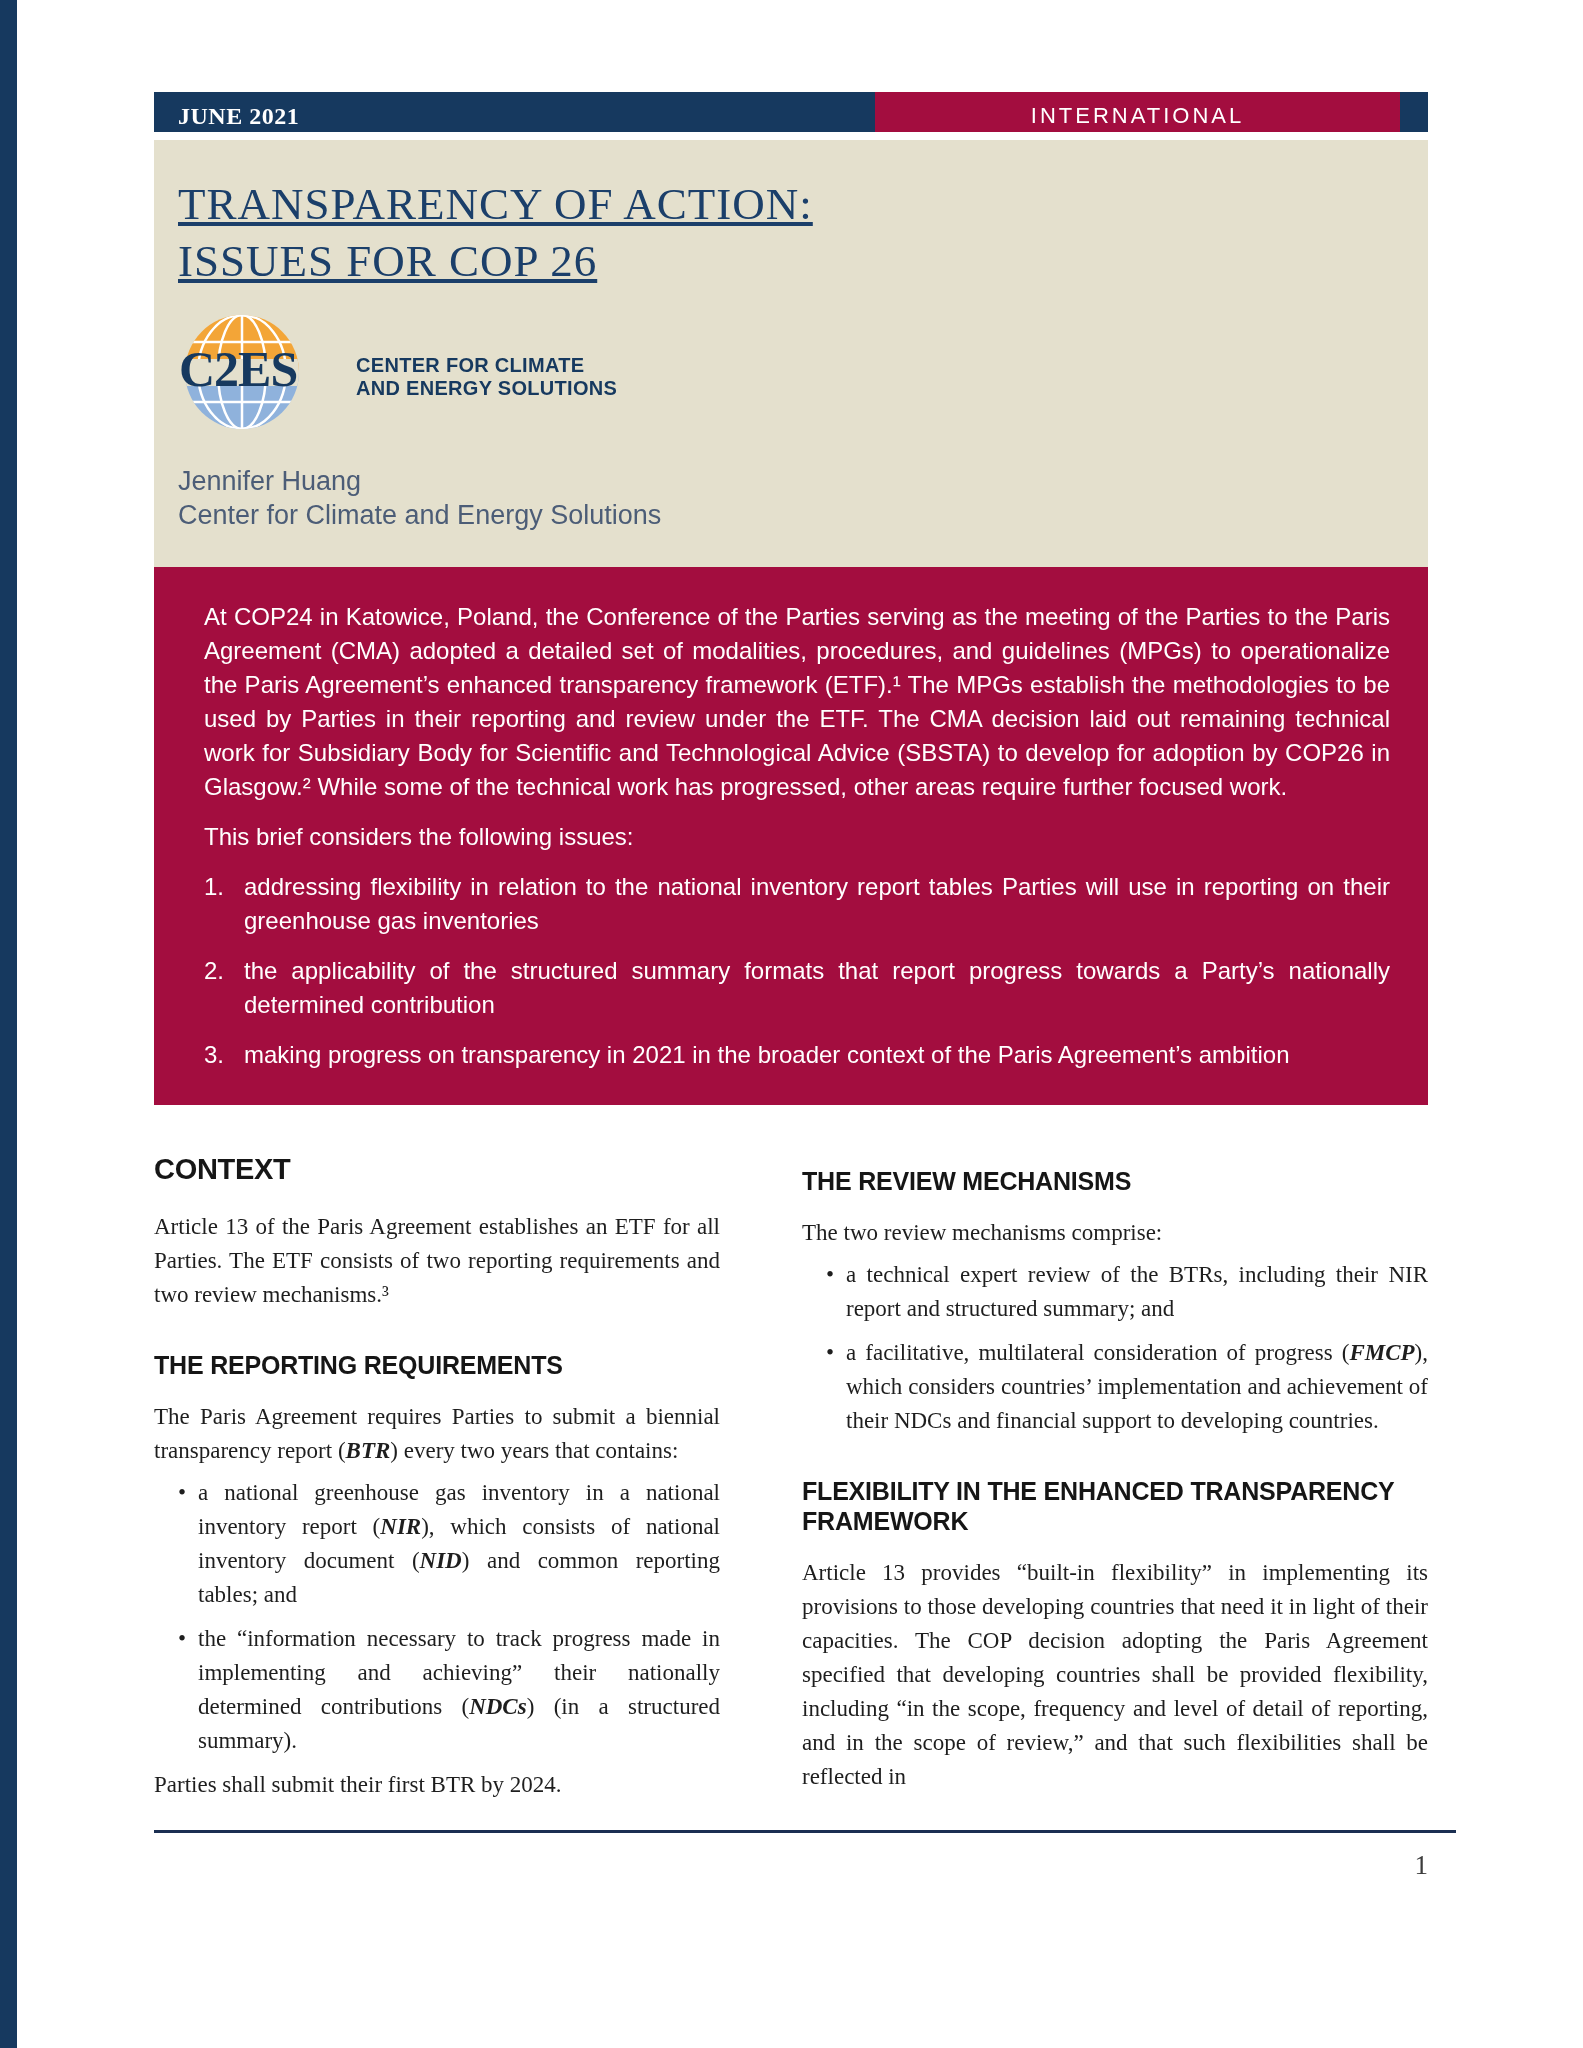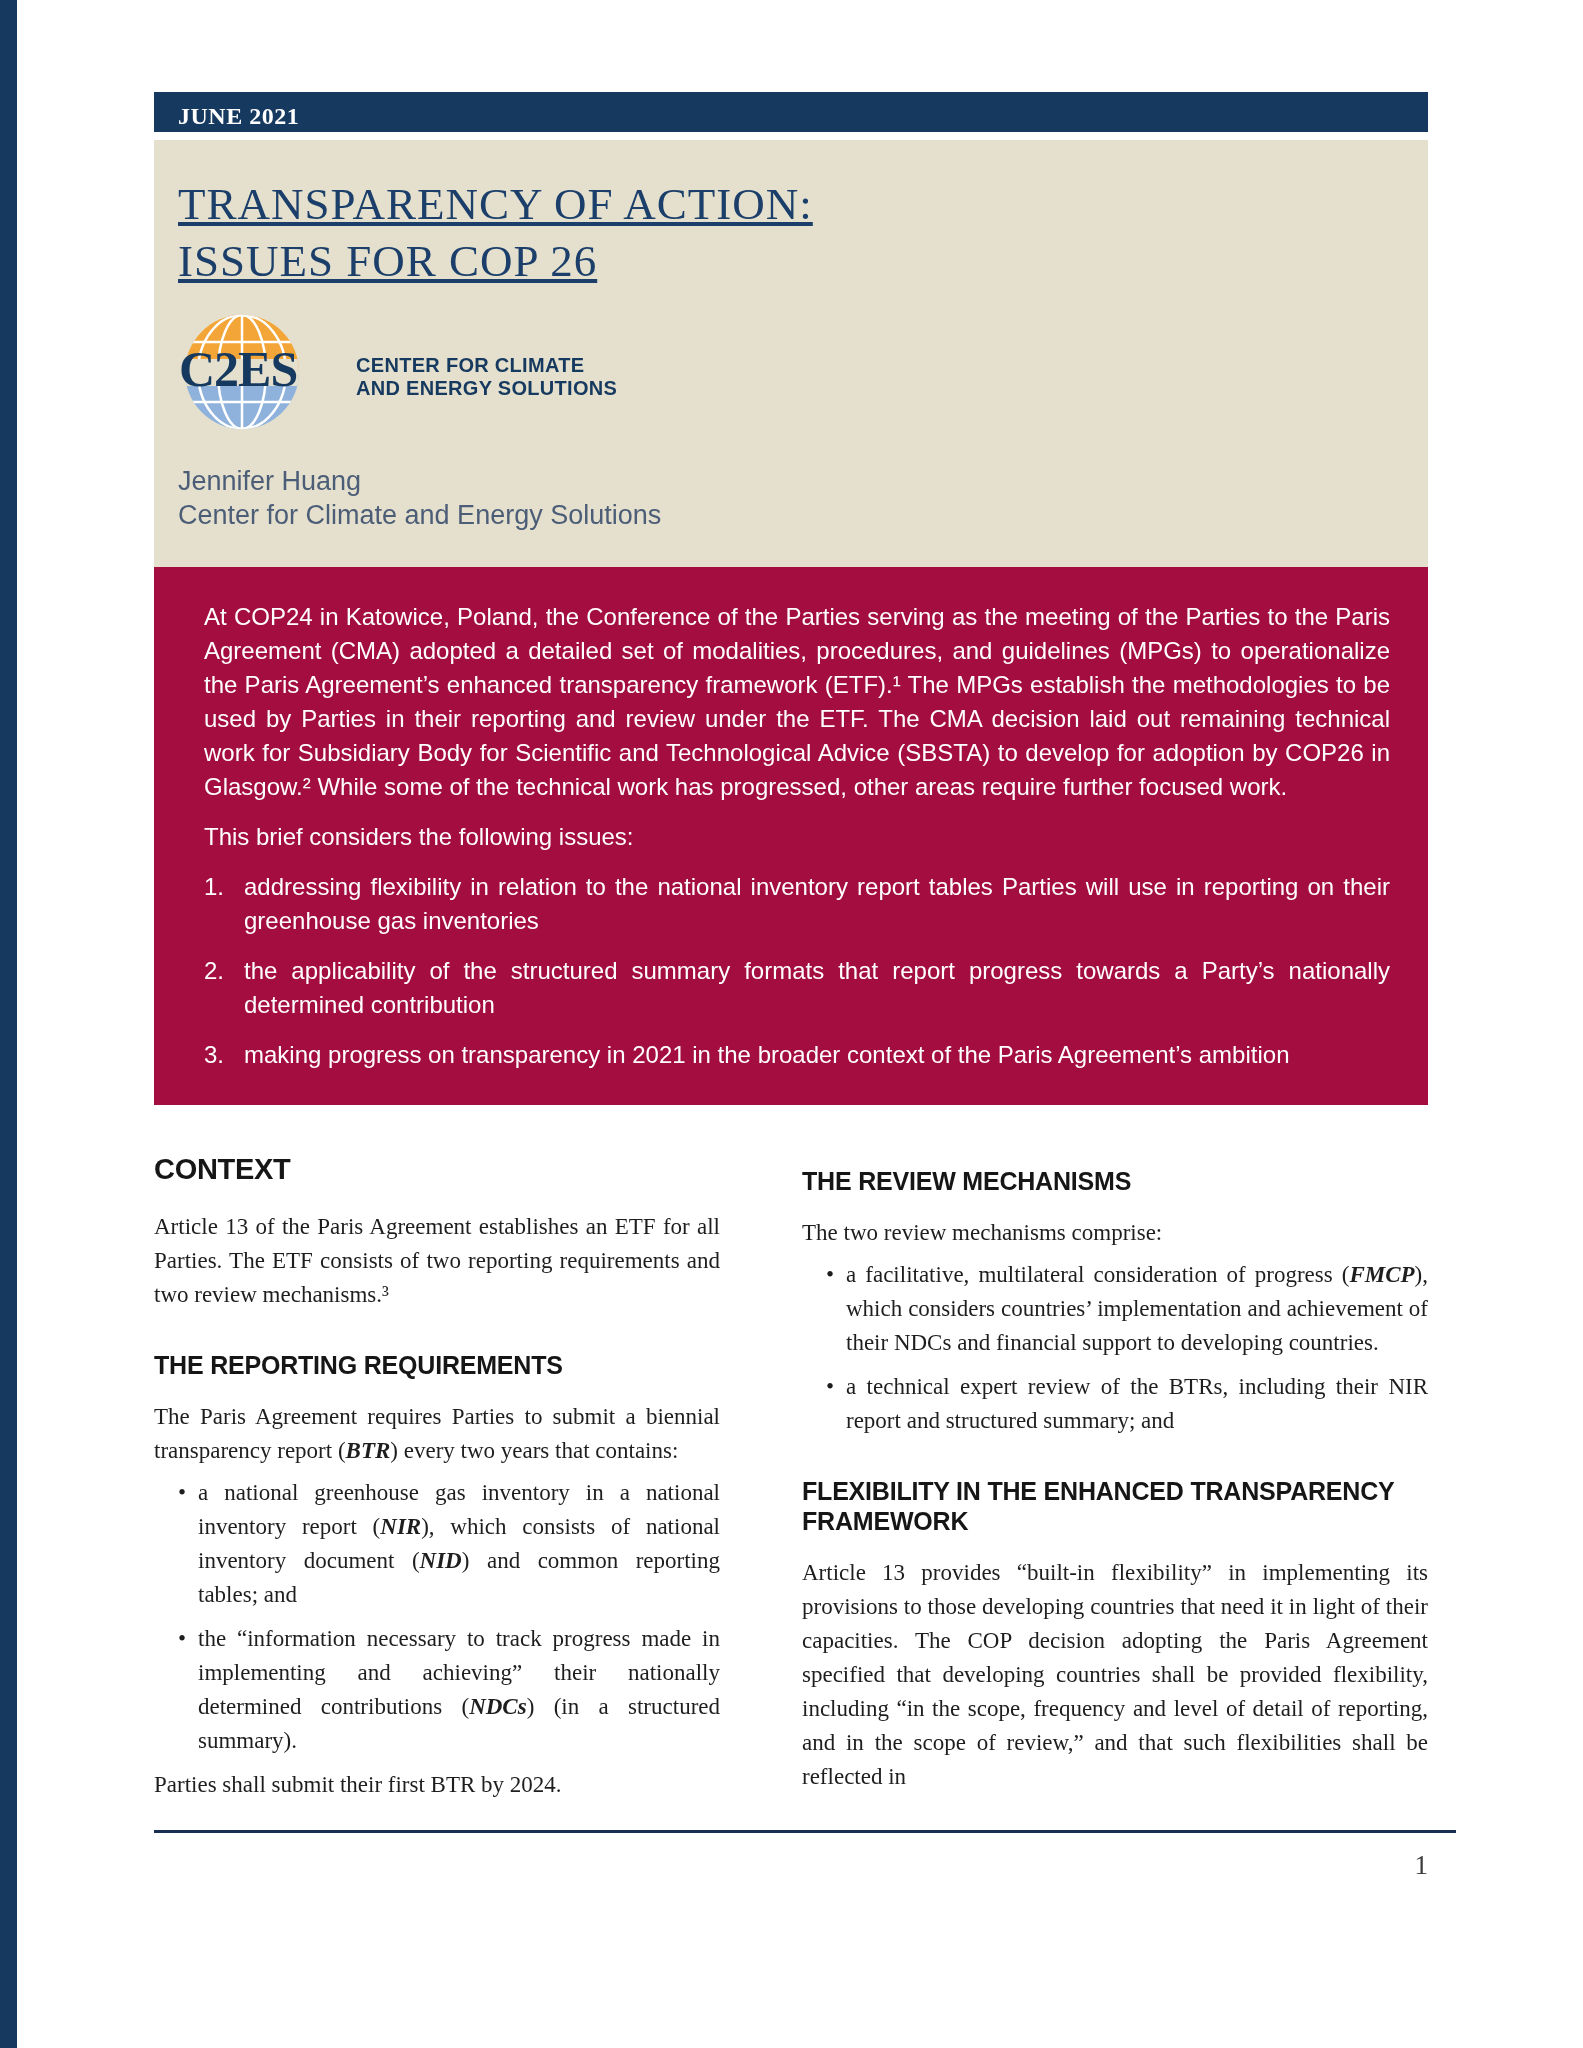--- a/index.html
+++ b/index.html
@@ -62,20 +62,21 @@
 </style>
 </head>
 <body>
 
 <div class="page">
 
   <div class="edge-stripe"></div>
 
   <header class="topbar">
     <div class="topbar-date">JUNE 2021</div>
+    <div class="topbar-category">INTERNATIONAL</div>
     <div class="topbar-endcap"></div>
   </header>
 
   <section class="masthead">
     <h1 class="title">
       <span>TRANSPARENCY OF ACTION:</span>
       <span>ISSUES FOR COP 26</span>
     </h1>
     <div class="logo-row">
       <div class="logo">
@@ -141,22 +142,22 @@
         <li><span>a national greenhouse gas inventory in a national inventory report (</span><span class="term">NIR</span><span>), which consists of national inventory document (</span><span class="term">NID</span><span>) and common reporting tables; and</span></li>
         <li><span>the “information necessary to track progress made in implementing and achieving” their nationally determined contributions (</span><span class="term">NDCs</span><span>) (in a structured summary).</span></li>
       </ul>
       <p class="closing">Parties shall submit their first BTR by 2024.</p>
     </div>
 
     <div class="col-right">
       <h3 class="sub">THE REVIEW MECHANISMS</h3>
       <p>The two review mechanisms comprise:</p>
       <ul class="bullets">
+        <li>a technical expert review of the BTRs, including their NIR report and structured summary; and</li>
         <li><span>a facilitative, multilateral consideration of progress (</span><span class="term">FMCP</span><span>), which considers countries’ implementation and achievement of their NDCs and financial support to developing countries.</span></li>
-        <li>a technical expert review of the BTRs, including their NIR report and structured summary; and</li>
       </ul>
 
       <h3 class="sub">
         <span style="display:block">FLEXIBILITY IN THE ENHANCED TRANSPARENCY</span>
         <span style="display:block">FRAMEWORK</span>
       </h3>
       <p>Article 13 provides “built-in flexibility” in implementing its provisions to those developing countries that need it in light of their capacities. The COP decision adopting the Paris Agreement specified that developing countries shall be provided flexibility, including “in the scope, frequency and level of detail of reporting, and in the scope of review,” and that such flexibilities shall be reflected in</p>
     </div>
   </main>
 

